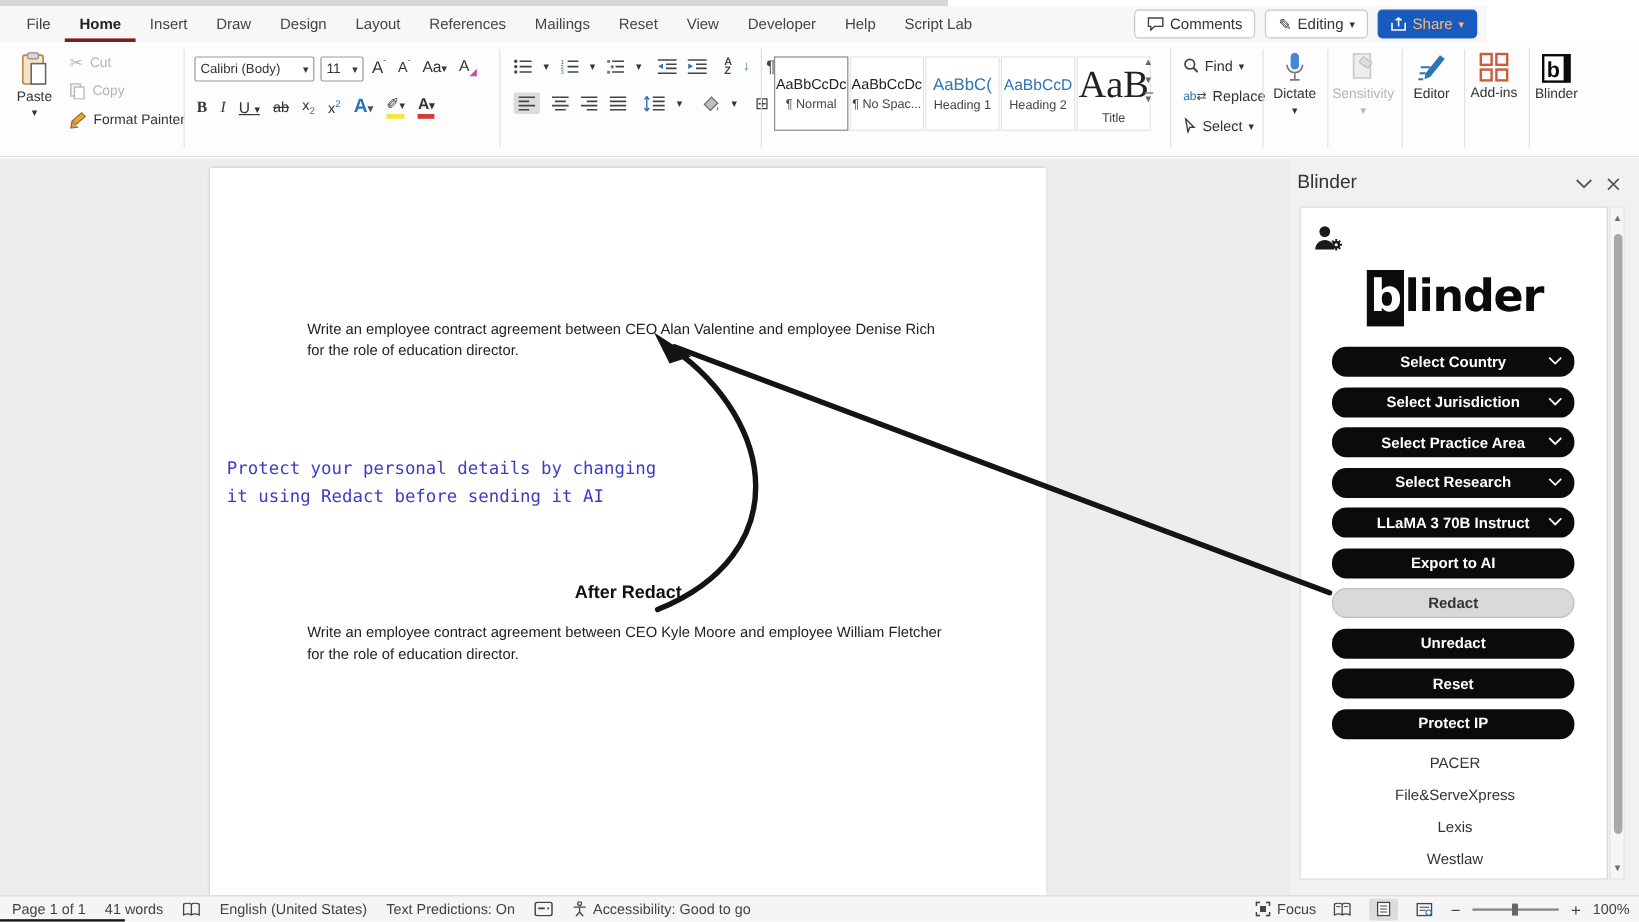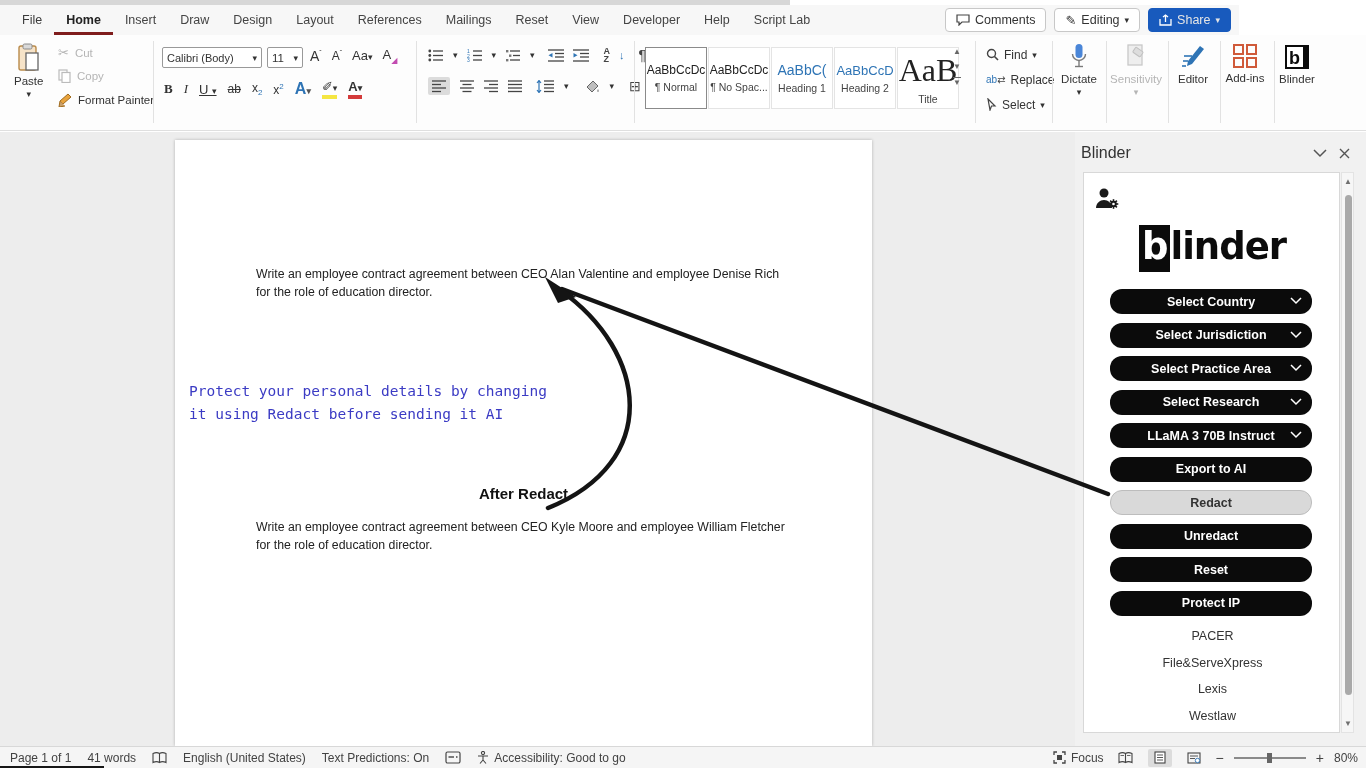--- a/index.html
+++ b/index.html
@@ -9,21 +9,21 @@
 
   
   #topstrip { position:absolute; left:0; top:0; width:790px; height:5px; background:#d7d7d7; }
   #menubar { position:absolute; left:0; top:5px; width:1239px; height:30px; background:#f7f7f7; }
   .tabs { position:absolute; left:10px; top:0; height:30px; display:flex; align-items:center; gap:0; }
   .tab { padding:0 12px; font-size:12.5px; color:#444; height:30px; line-height:30px; cursor:default; }
   .tab.active { font-weight:bold; color:#222; border-bottom:3px solid #7f1d1d; }
   #menu-actions { position:absolute; right:8px; top:3px; display:flex; gap:8px; align-items:center; }
   .mbtn { display:flex; align-items:center; gap:5px; border:1px solid #c8c8c8; background:#fff;
      border-radius:4px; height:24px; padding:0 10px; font-size:12.5px; color:#333; }
-  .mbtn.share { background:#185abd; border-color:#185abd; color:#e5e5e5; }
+  .mbtn.share { background:#185abd; border-color:#185abd; color:#fdba74; }
   .chev { font-size:9px; color:inherit; }
 
   
   #ribbon { position:absolute; left:0; top:35px; width:1366px; height:96px; background:#fdfdfd;
     border-bottom:1px solid #dfdfdf; }
   .sep { position:absolute; top:6px; height:82px; width:1px; background:#e2e2e2; }
   .gl { position:absolute; top:113px; font-size:11px; color:#6a6a6a; text-align:center; }
   .dlg { position:absolute; top:112px; font-size:10px; color:#7a7a7a; }
   .rbtn-big { position:absolute; display:flex; flex-direction:column; align-items:center;
      font-size:11.5px; color:#333; gap:2px; }
@@ -599,21 +599,21 @@
             <line x1="3" y1="6.5" x2="8" y2="6.5"></line>
           </g>
           <circle cx="10.5" cy="8.5" r="2.2" fill="#fff" stroke="#2e74b5" stroke-width=".9"></circle>
         </svg>
     </span>
     <span style="font-size:14px; color:#444;">−</span>
     <div id="zoomtrack">
         <div id="zoomthumb"></div>
       </div>
     <span style="font-size:14px; color:#444;">+</span>
-    <span>80%</span>
+    <span>100%</span>
   </div>
 </div>
 <div id="blackcorner"></div>
 
 <svg id="overlay" viewBox="0 0 1366 768">
   <path d="M562,289 L1108,494" fill="none" stroke="#141414" stroke-width="4.5" stroke-linecap="round"></path>
   <path d="M560,290 C648,352 662,462 548,508" fill="none" stroke="#141414" stroke-width="4.5" stroke-linecap="round"></path>
   <polygon points="545,277 576,297 558,303" fill="#141414"></polygon>
 </svg>
 

